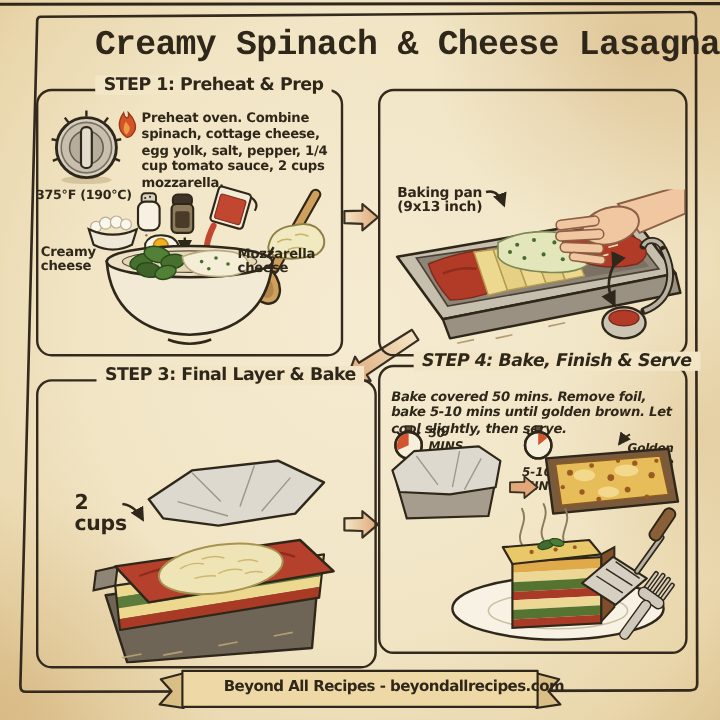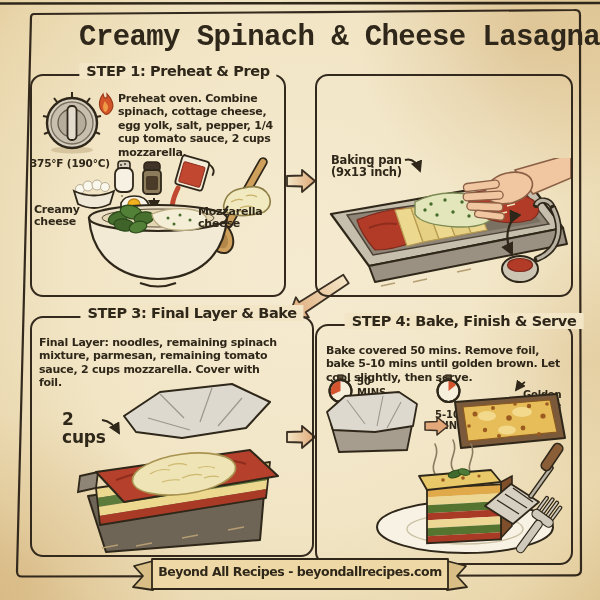--- a/index.html
+++ b/index.html
@@ -14,38 +14,38 @@
   }
   .layer{position:absolute;left:0;top:0;width:600px;height:600px;pointer-events:none;}
   .title{
     position:absolute;left:0;top:21px;width:600px;text-align:right;
     font-size:29px;font-weight:700;letter-spacing:-0.6px;font-family:Liberation Mono, monospace;
   }
   .panel{position:absolute;border:2.4px solid #33291d;border-radius:13px;}
   .p1{left:30px;top:74px;width:252px;height:219px;}
   .p2{left:315px;top:74px;width:254px;height:219px;}
   .p3{left:30px;top:316px;width:252px;height:237px;padding-left:28px;}
-  .p4{left:315px;top:324px;width:254px;height:237px;}
+  .p4{left:315px;top:304px;width:254px;height:237px;font-style:italic;}
   .legend{
     position:absolute;top:-13px;left:50%;transform:translateX(-50%);
     background:#f2e6c7;padding:0 7px;font-size:14.5px;font-weight:700;
     letter-spacing:-0.4px;white-space:nowrap;margin-left:20px;
   }
   .body-text{
     position:absolute;font-size:11px;font-weight:700;line-height:1.22;
     letter-spacing:-0.25px;
   }
   .hand-label{
     position:absolute;font-size:11px;font-weight:700;line-height:1.06;
     letter-spacing:-0.2px;
   }
   .small-label{font-size:10px;font-weight:700;line-height:1.05;margin-top:18px;}
   .scene{position:absolute;}
   .banner-text{
-    position:absolute;left:130px;top:564px;width:340px;text-align:center;
+    position:absolute;left:130px;top:564px;width:340px;text-align:right;
     font-size:12.5px;font-weight:700;letter-spacing:-0.45px;z-index:6;
   }
   .timer-row{position:absolute;display:flex;align-items:flex-start;gap:3px;}
   .timer-text{font-size:10px;font-weight:700;line-height:1.05;padding-top:3px;}
 </style>
 </head>
 <body>
 
 <div class="poster">
 
@@ -265,21 +265,20 @@
         <path d="M236,50 C246,70 243,92 220,101" fill="none" stroke="#2f2719" stroke-width="6.5" stroke-linecap="round"></path>
         <path d="M236,50 C246,70 243,92 220,101" fill="none" stroke="#b9b2a2" stroke-width="3.2"></path>
         <ellipse cx="203" cy="111" rx="18" ry="13" fill="#cdc5b4" stroke="#2f2719" stroke-width="2"></ellipse>
         <ellipse cx="203" cy="107" rx="12.5" ry="6.5" fill="#b23b28" stroke="#7e2a1c" stroke-width="1.2"></ellipse>
       </g>
     </svg>
   </div>
 
   <div class="panel p3">
     <div class="legend">STEP 3: Final Layer &amp; Bake</div>
-    <div class="body-text" style="left:7px;top:18px;width:240px;">Final Layer: noodles, remaining spinach mixture, parmesan, remaining tomato sauce, 2 cups mozzarella. Cover with foil.</div>
     <div class="hand-label" style="left:30px;top:92px;width:50px;font-size:17px;">2 cups</div>
     <svg class="scene" style="left:0;top:58px;" width="252" height="177" viewBox="0 0 252 177">
       <path d="M70,44 C78,45 83,50 87,57" fill="none" stroke="#2f2719" stroke-width="2" marker-end="url(#ah)"></path>
 
       <g>
         <polygon points="92,40 128,16 200,8 238,26 214,52 150,62 104,56" fill="#ddd9cf" stroke="#2f2719" stroke-width="2" stroke-linejoin="round"></polygon>
         <g stroke="#9d978a" stroke-width="1.2" fill="none">
           <path d="M128,18 L152,42"></path>
             <path d="M180,12 L168,46"></path>
             <path d="M210,22 L186,50"></path>

